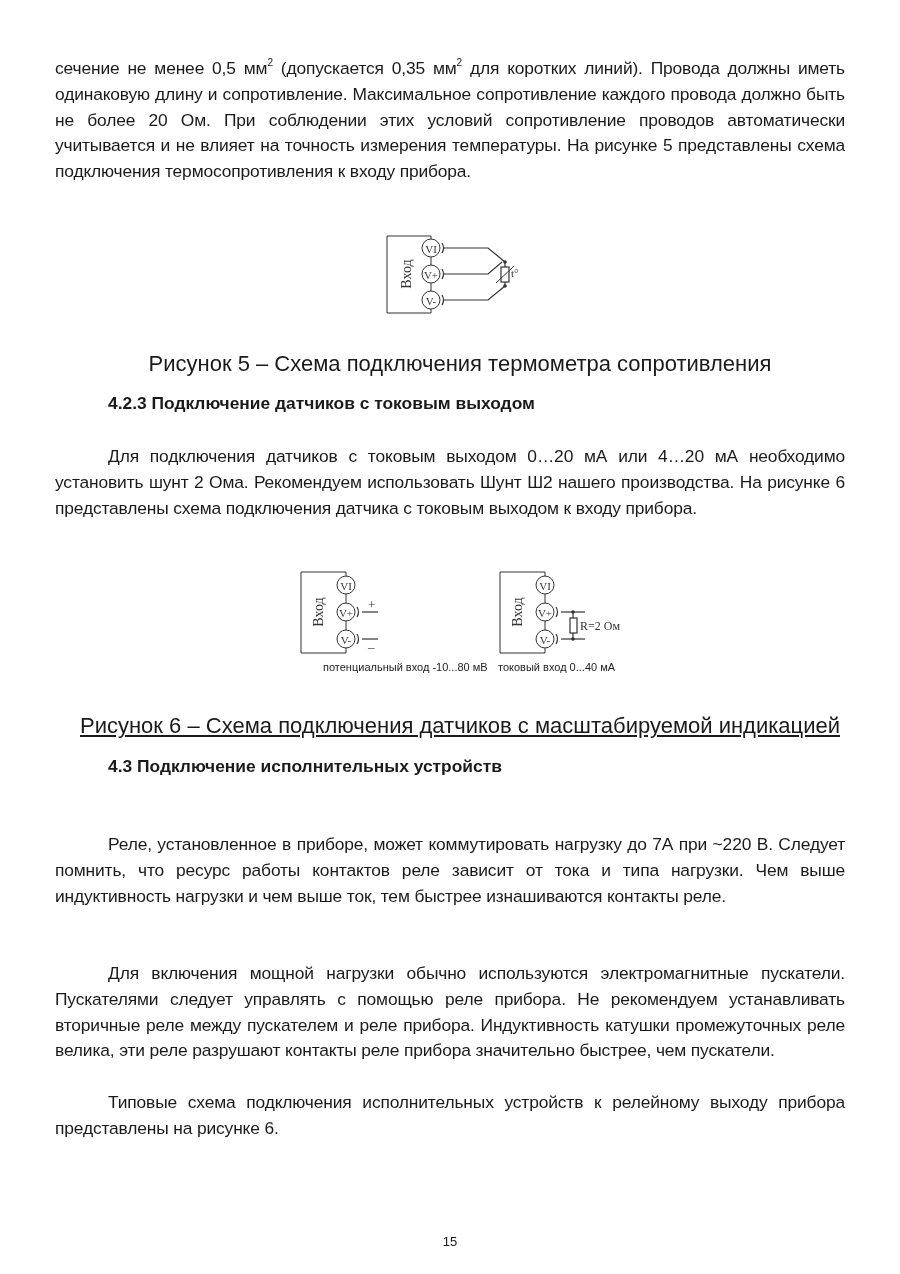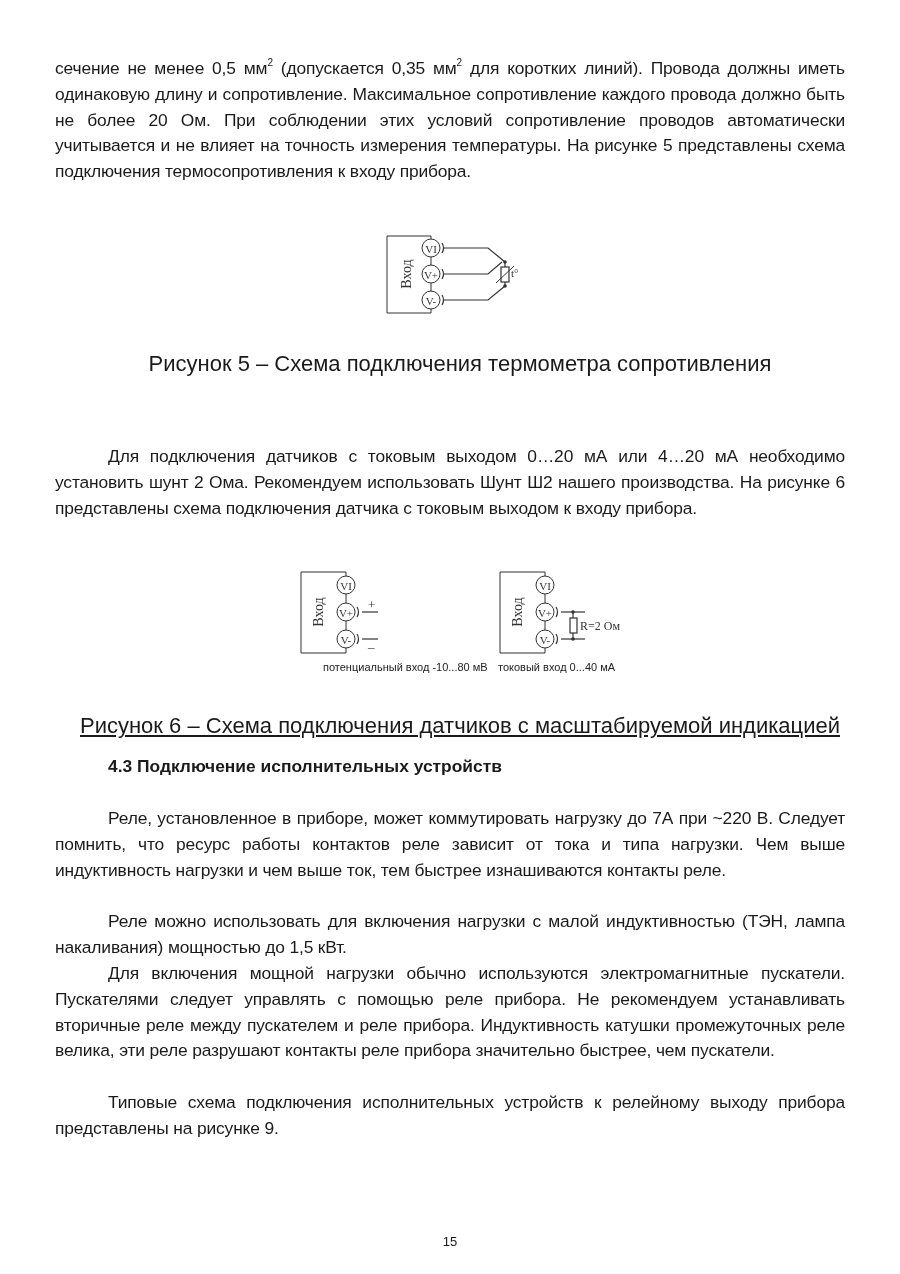--- a/index.html
+++ b/index.html
@@ -53,20 +53,21 @@
       <rect x="117" y="34" width="8" height="15" fill="#fff" stroke="#333" stroke-width="1.2"></rect>
       <line x1="112" y1="50" x2="130" y2="33" stroke="#333" stroke-width="1"></line>
       <circle cx="121" cy="29" r="1.8" fill="#333"></circle>
       <circle cx="121" cy="53" r="1.8" fill="#333"></circle>
       <text x="127" y="44" font-size="11" fill="#333">t°</text>
     </svg>
   </div>
 
   <p class="caption" style="top:341px;">Рисунок 5 – Схема подключения термометра сопротивления</p>
 
+  <p class="heading" style="top:393px;">4.2.3 Подключение датчиков с токовым выходом</p>
 
   <p class="para indent last-normal" style="top:444px;">Для подключения датчиков с токовым выходом 0…20 мА или 4…20 мА необходимо установить шунт 2 Ома. Рекомендуем использовать Шунт Ш2 нашего производства. На рисунке 6 представлены схема подключения датчика с токовым выходом к входу прибора.</p>
 
   <div class="fig" style="left:298px; top:571px; width:110px; height:85px;">
     <svg width="110" height="85" viewBox="0 0 110 85">
       <polyline points="48,1 3,1 3,82 48,82" fill="none" stroke="#333" stroke-width="1"></polyline>
       <line x1="48" y1="1" x2="48" y2="82" stroke="#333" stroke-width="1"></line>
       <text transform="translate(22,41) rotate(-90)" font-size="14" text-anchor="middle" dominant-baseline="middle" fill="#333">Вход</text>
       <g>
         <circle cx="48" cy="14" r="9" fill="#fff" stroke="#333"></circle>
@@ -121,19 +122,18 @@
       <circle cx="76" cy="68" r="1.8" fill="#333"></circle>
       <text x="83" y="59" font-size="12" fill="#333" font-family="Liberation Sans, sans-serif">R=2 Ом</text>
     </svg>
   </div>
   <div class="fig-label" style="left:498px; top:661px;">токовый вход 0...40 мА</div>
 
   <p class="caption" style="top:703px;text-decoration:underline;">Рисунок 6 – Схема подключения датчиков с масштабируемой индикацией</p>
 
   <p class="heading" style="top:756px;">4.3 Подключение исполнительных устройств</p>
 
-  <p class="para indent" style="top:806px;">Реле, установленное в приборе, может коммутировать нагрузку до 7А при ~220 В. Следует помнить, что ресурс работы контактов реле зависит от тока и типа нагрузки. Чем выше индуктивность нагрузки и чем выше ток, тем быстрее изнашиваются контакты реле.</p>
-  <p class="para indent" style="top:909px;">Реле можно использовать для включения нагрузки с малой индуктивностью (ТЭН, лампа накаливания) мощностью до 1,5 кВт.</p>
+  <p class="para indent" style="top:832px;">Реле, установленное в приборе, может коммутировать нагрузку до 7А при ~220 В. Следует помнить, что ресурс работы контактов реле зависит от тока и типа нагрузки. Чем выше индуктивность нагрузки и чем выше ток, тем быстрее изнашиваются контакты реле.</p>
   <p class="para indent" style="top:961px;">Для включения мощной нагрузки обычно используются электромагнитные пускатели. Пускателями следует управлять с помощью реле прибора. Не рекомендуем устанавливать вторичные реле между пускателем и реле прибора. Индуктивность катушки промежуточных реле велика, эти реле разрушают контакты реле прибора значительно быстрее, чем пускатели.</p>
-  <p class="para indent" style="top:1090px;">Типовые схема подключения исполнительных устройств к релейному выходу прибора представлены на рисунке 9.</p>
+  <p class="para indent" style="top:1090px;">Типовые схема подключения исполнительных устройств к релейному выходу прибора представлены на рисунке 6.</p>
 
   <div class="page-number">15</div>
 </div>
 
 </body></html>

